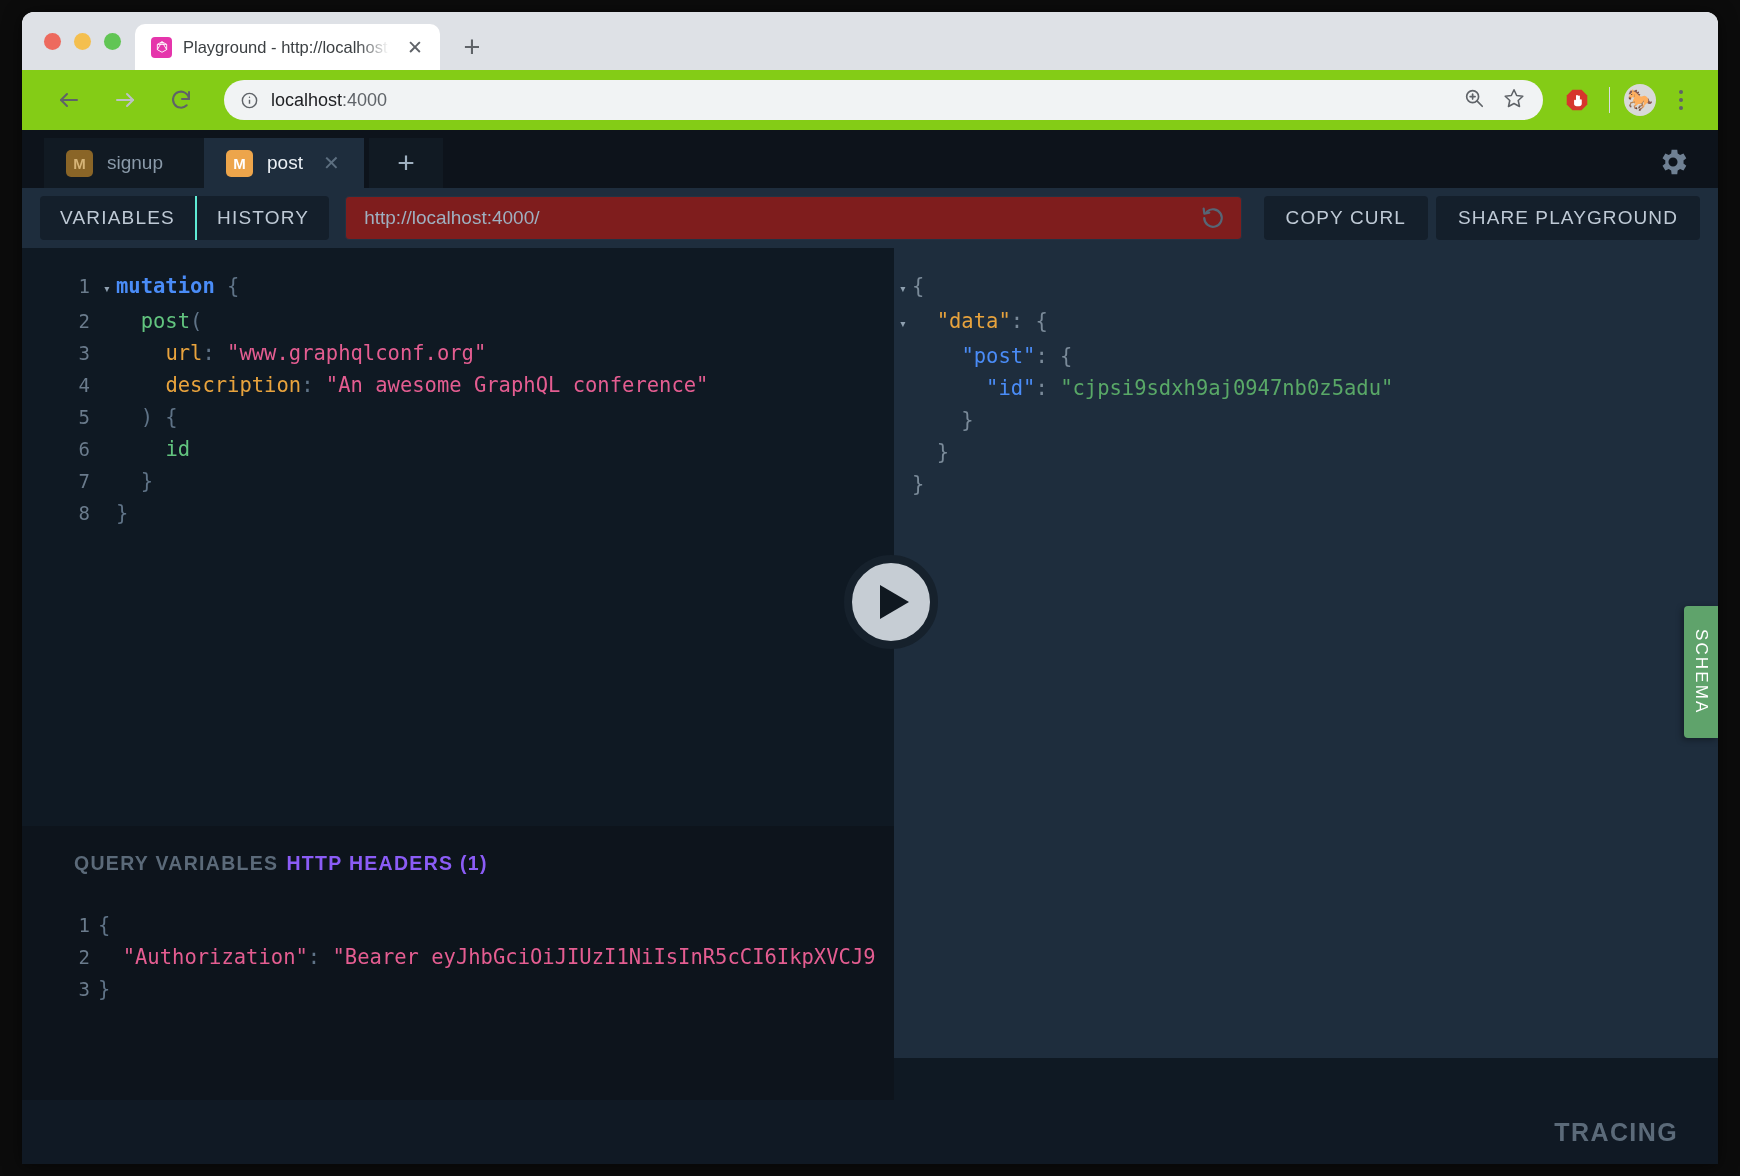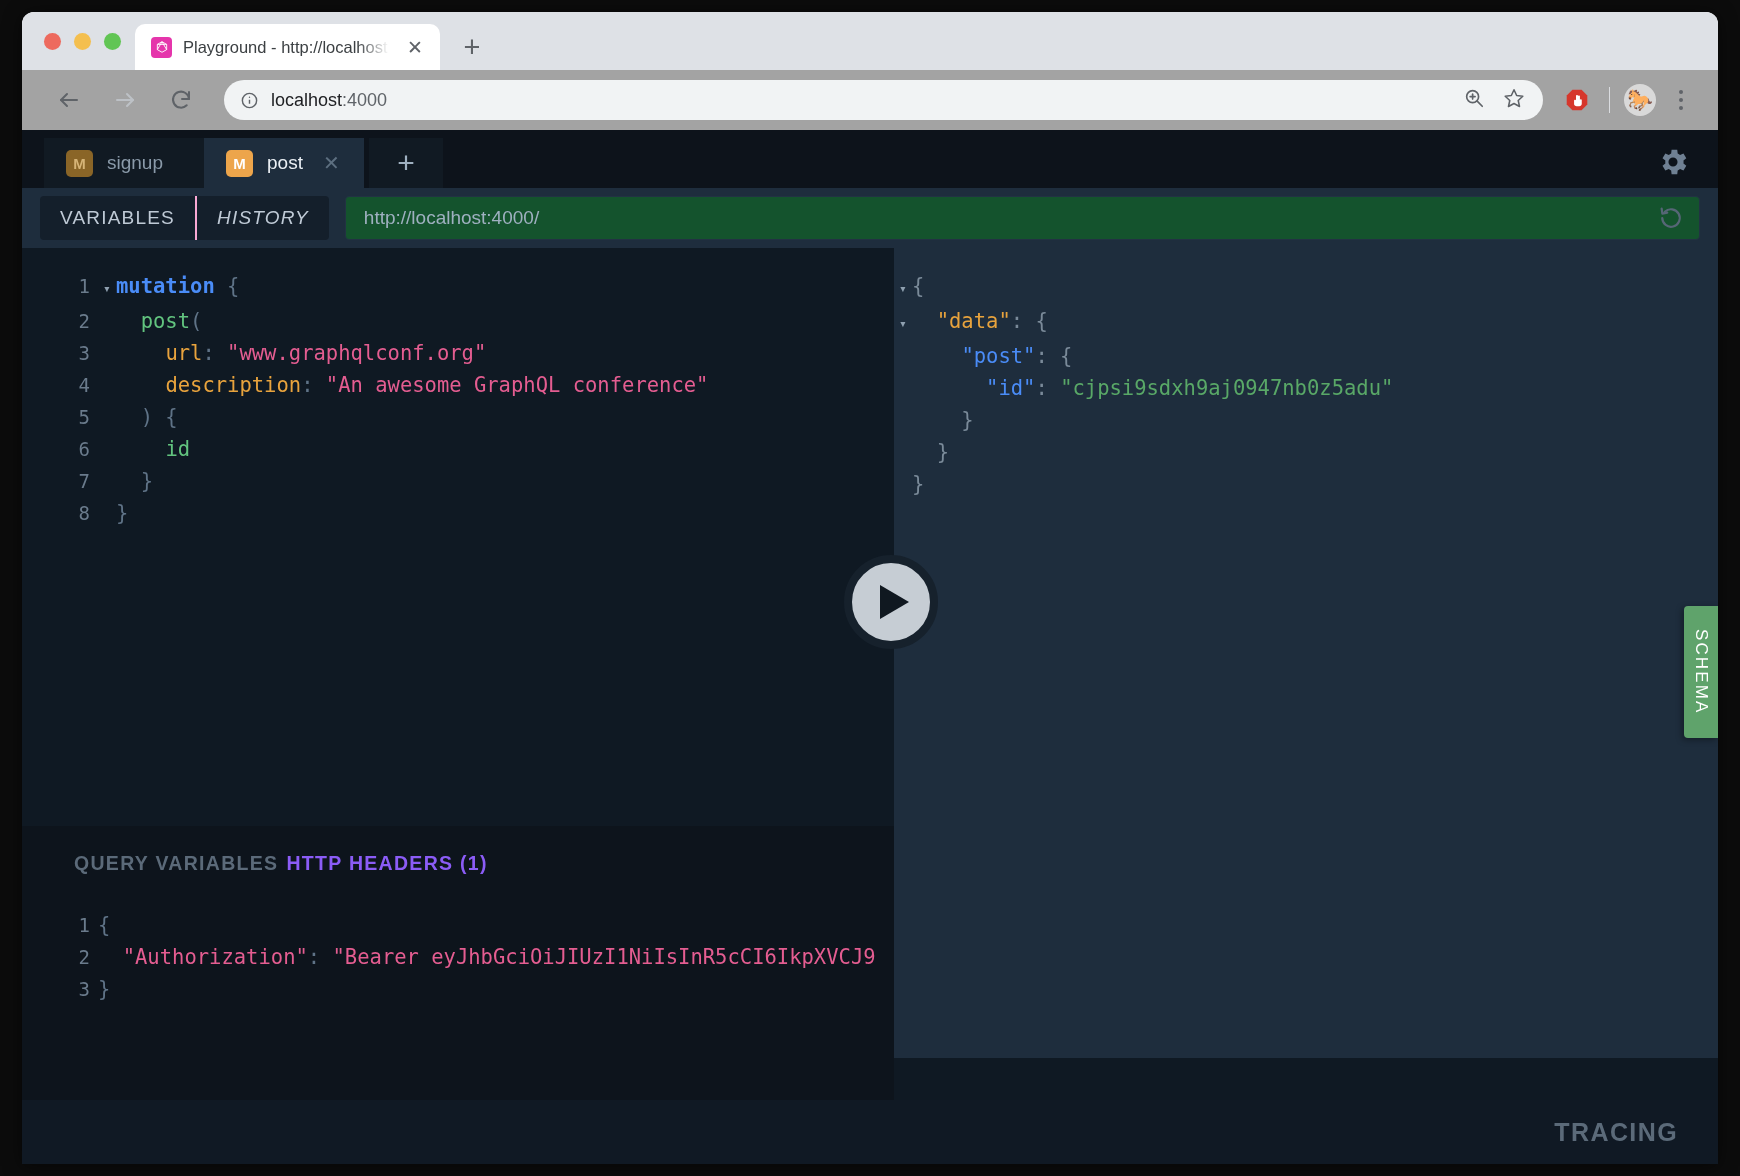--- a/index.html
+++ b/index.html
@@ -55,21 +55,21 @@
     display: flex; align-items: center; justify-content: center;
     color: #5f6368; font-size: 19px; line-height: 1; border-radius: 50%;
   }
   .newtab {
     width: 40px; height: 40px; margin: 0 0 3px 12px;
     display: flex; align-items: center; justify-content: center;
     color: #5f6368; font-size: 29px; font-weight: 300; line-height: 1;
   }
 
   .navbar {
-    height: 60px; background: #a3a3a3;
+    height: 60px; background: #84cc16;
     display: flex; align-items: center; padding: 0 20px 0 26px; gap: 0;
   }
   .navbtn {
     width: 42px; height: 42px; margin-right: 14px;
     display: flex; align-items: center; justify-content: center;
     color: #5f6368;
   }
   .navbtn.disabled { color: #bdc1c6; }
   .navbtn svg { width: 24px; height: 24px; }
   .omnibox {
@@ -133,23 +133,23 @@
 
   .pg-toolbar {
     height: 60px; background: #1e2d3d;
     display: flex; align-items: center; padding: 0 18px; gap: 0;
   }
   .tb-group { display: flex; background: #141f2b; border-radius: 4px; overflow: hidden; margin-right: 16px; }
   .tb-btn {
     padding: 0 20px; height: 44px; display: flex; align-items: center;
     color: #bfcad6; font-size: 19px; letter-spacing: 1.2px;
   }
-  .tb-btn + .tb-btn { border-left: 2px solid #f9a8d4; font-style: italic; }
+  .tb-btn + .tb-btn { border-left: 2px solid #5eead4; }
   .endpoint {
-    flex: 1 1 auto; height: 44px; background: #14532d;
+    flex: 1 1 auto; height: 44px; background: #7f1d1d;
     border-radius: 4px; display: flex; align-items: center;
     padding: 0 14px 0 18px; gap: 10px; border: 1px solid #223243;
   }
   .endpoint-url { flex: 1 1 auto; color: #9fb0c0; font-size: 19px; }
   .reset-icon { width: 28px; height: 28px; color: #566676; flex: 0 0 auto; }
   .tb-right { display: flex; gap: 0; margin-left: 14px; }
   .tb-right .tb-btn2 {
     padding: 0 22px; height: 44px; display: flex; align-items: center;
     color: #bfcad6; font-size: 19px; letter-spacing: 1.1px;
     background: #141f2b; border-radius: 4px; margin-left: 8px; white-space: nowrap;
@@ -344,20 +344,24 @@
         </div>
         <div class="endpoint">
           <span class="endpoint-url">http://localhost:4000/</span>
           <span class="reset-icon">
             <svg viewBox="0 0 24 24" fill="none" stroke="currentColor" stroke-width="1.9" stroke-linecap="round" stroke-linejoin="round">
               <path d="M4.5 12a7.5 7.5 0 1 0 2.2-5.3"></path>
                 <polyline points="4,4 4.6,8.2 8.8,7.4"></polyline>
             </svg>
           </span>
         </div>
+        <div class="tb-right">
+          <div class="tb-btn2">COPY CURL</div>
+          <div class="tb-btn2">SHARE PLAYGROUND</div>
+        </div>
       </div>
 
       <div class="pg-body">
 
         <div class="editor-pane">
           <div class="codeblock code" id="query-lines"><div class="cline"><span class="gutter">1</span><span class="fold">▾</span><span class="ctext"><span class="t-kw">mutation</span><span class="t-pun"> </span><span class="t-pun">{</span></span></div><div class="cline"><span class="gutter">2</span><span class="fold"></span><span class="ctext"><span class="t-pun">  </span><span class="t-fn">post</span><span class="t-pun">(</span></span></div><div class="cline"><span class="gutter">3</span><span class="fold"></span><span class="ctext"><span class="t-pun">    </span><span class="t-arg">url</span><span class="t-pun">: </span><span class="t-str">"www.graphqlconf.org"</span></span></div><div class="cline"><span class="gutter">4</span><span class="fold"></span><span class="ctext"><span class="t-pun">    </span><span class="t-arg">description</span><span class="t-pun">: </span><span class="t-str">"An awesome GraphQL conference"</span></span></div><div class="cline"><span class="gutter">5</span><span class="fold"></span><span class="ctext"><span class="t-pun">  ) {</span></span></div><div class="cline"><span class="gutter">6</span><span class="fold"></span><span class="ctext"><span class="t-pun">    </span><span class="t-fn">id</span></span></div><div class="cline"><span class="gutter">7</span><span class="fold"></span><span class="ctext"><span class="t-pun">  }</span></span></div><div class="cline"><span class="gutter">8</span><span class="fold"></span><span class="ctext"><span class="t-pun">}</span></span></div></div>
         </div>
 
         <div class="resp-pane">
           <div class="codeblock code" id="resp-lines"><div class="cline"><span class="fold">▾</span><span class="ctext"><span class="t-pun2">{</span></span></div><div class="cline"><span class="fold">▾</span><span class="ctext"><span class="t-pun2">  </span><span class="t-key-o">"data"</span><span class="t-pun2">: {</span></span></div><div class="cline"><span class="fold"></span><span class="ctext"><span class="t-pun2">    </span><span class="t-key-b">"post"</span><span class="t-pun2">: {</span></span></div><div class="cline"><span class="fold"></span><span class="ctext"><span class="t-pun2">      </span><span class="t-key-b">"id"</span><span class="t-pun2">: </span><span class="t-val-g">"cjpsi9sdxh9aj0947nb0z5adu"</span></span></div><div class="cline"><span class="fold"></span><span class="ctext"><span class="t-pun2">    }</span></span></div><div class="cline"><span class="fold"></span><span class="ctext"><span class="t-pun2">  }</span></span></div><div class="cline"><span class="fold"></span><span class="ctext"><span class="t-pun2">}</span></span></div></div>

